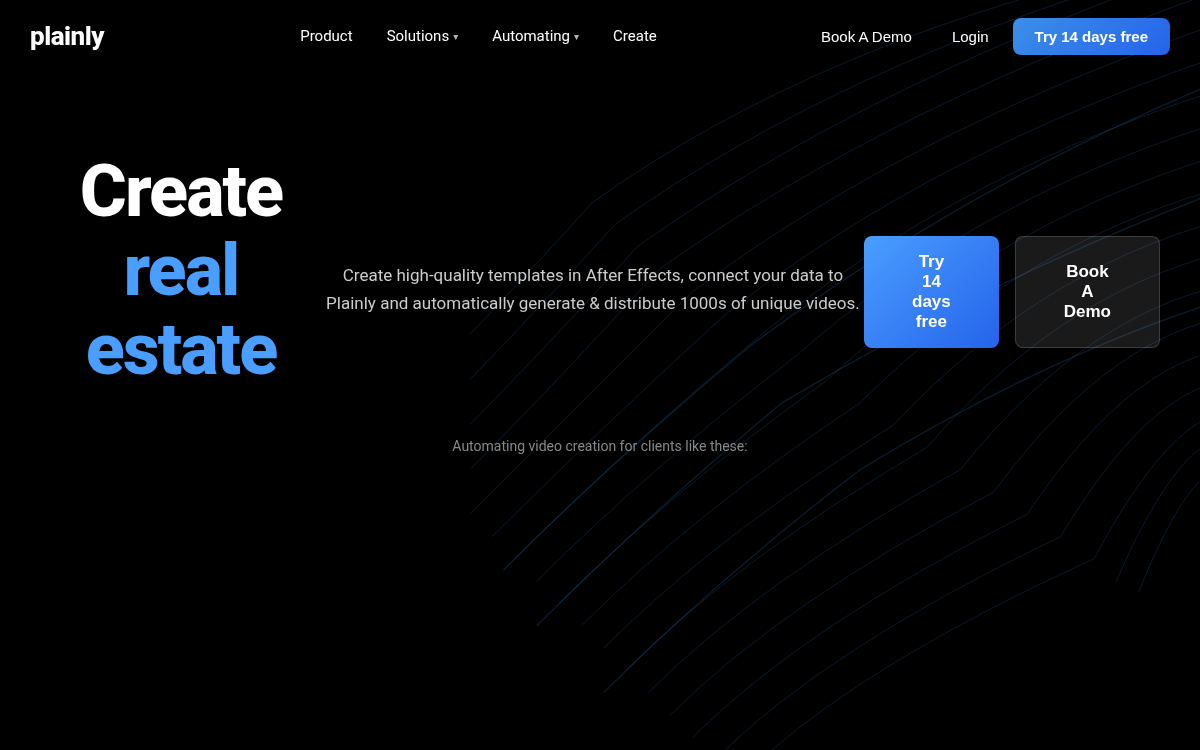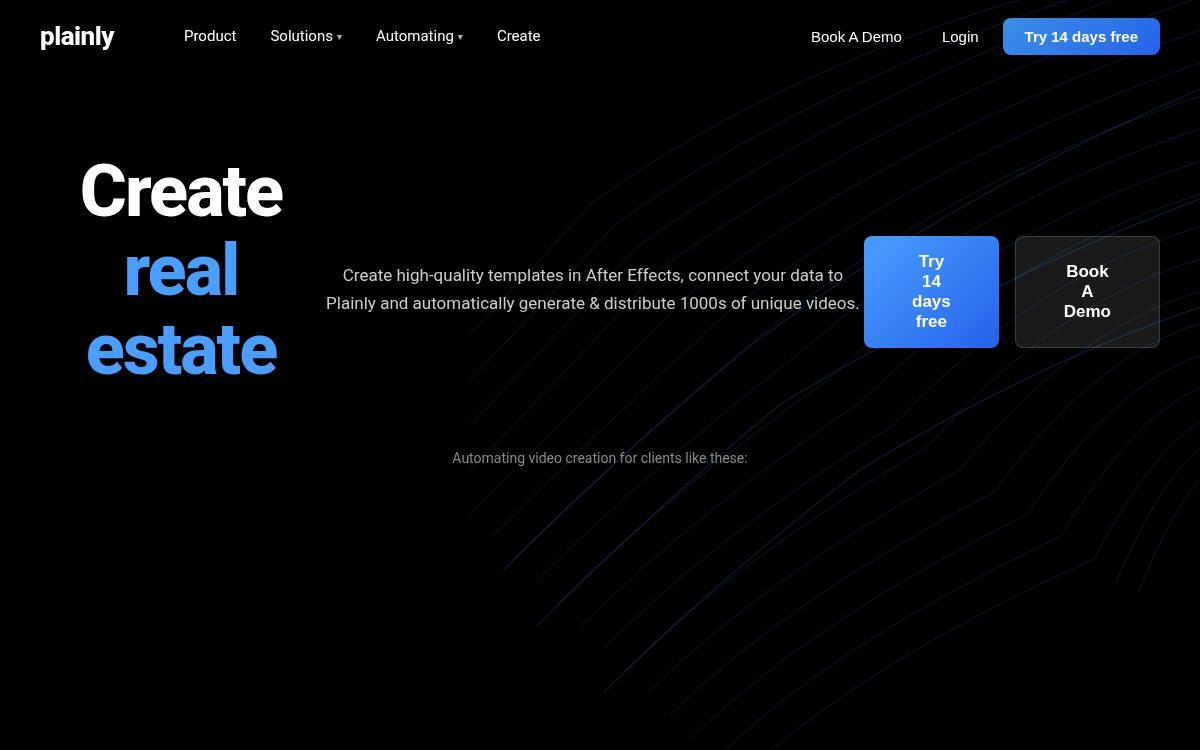--- a/index.html
+++ b/index.html
@@ -30,39 +30,40 @@
       height: 100%;
       opacity: 0.55;
     }
 
     
     nav {
       position: relative;
       z-index: 10;
       display: flex;
       align-items: center;
-      padding: 0 40px;
+      padding: 0 30px;
       height: 72px;
-      gap: 8px;
+      gap: 16px;
     }
 
     .nav-logo {
       font-size: 26px;
       font-weight: 800;
       color: #fff;
       letter-spacing: -0.5px;
       margin-right: 48px;
       white-space: nowrap;
     }
 
     .nav-links {
       display: flex;
       align-items: center;
       gap: 6px;
       flex: 1;
+      justify-content: center;
     }
 
     .nav-link {
       color: #fff;
       text-decoration: none;
       font-size: 15px;
       font-weight: 400;
       padding: 8px 14px;
       border-radius: 6px;
       cursor: pointer;
@@ -163,21 +164,21 @@
       font-size: 17px;
       font-weight: 600;
       padding: 16px 48px;
       border-radius: 8px;
       cursor: pointer;
     }
 
     .hero-clients {
       position: relative;
       z-index: 5;
-      margin-top: 60px;
+      margin-top: 48px;
       color: #888;
       font-size: 14px;
       text-align: center;
     }
   </style>
 </head>
 <body>
 
 <div class="bg-canvas">
   <svg viewBox="0 0 700 750" preserveAspectRatio="xMidYMid slice" xmlns="http://www.w3.org/2000/svg">

